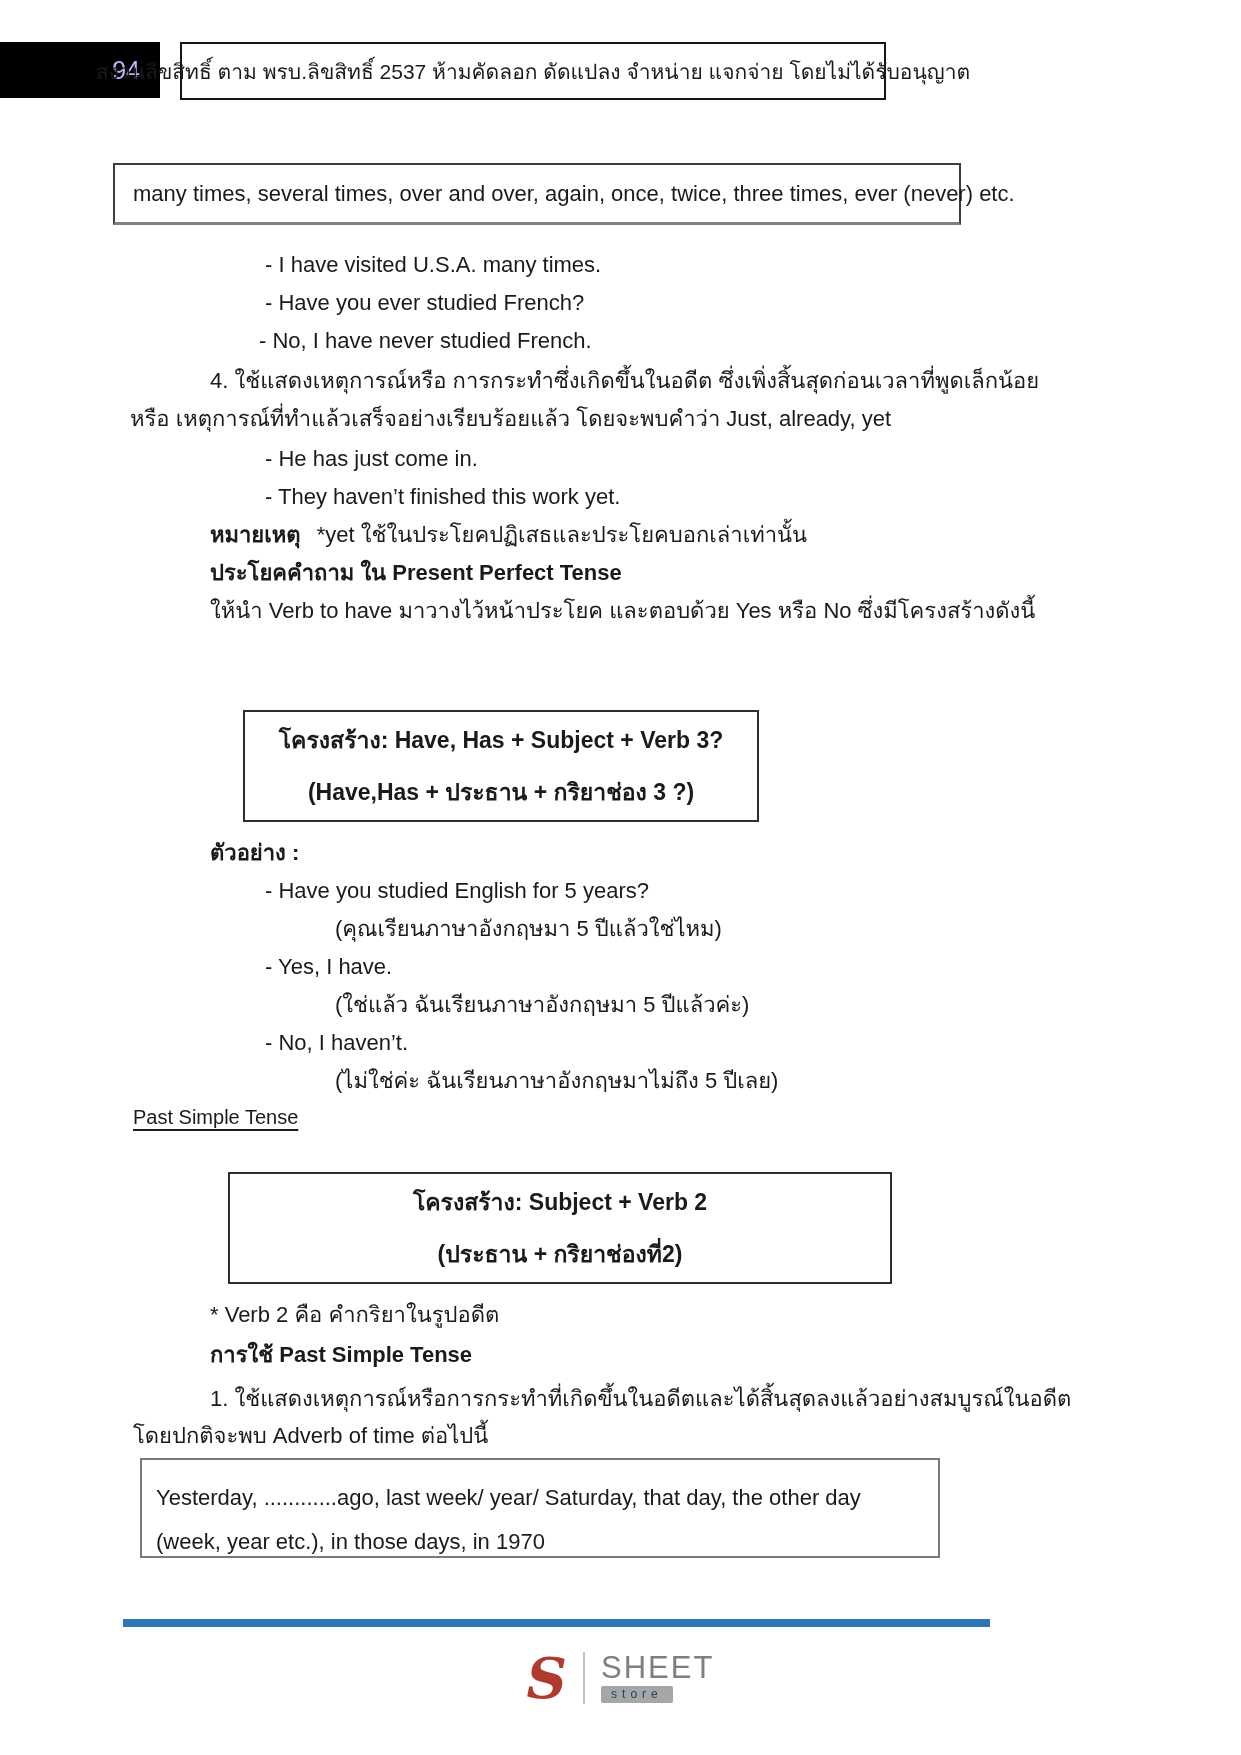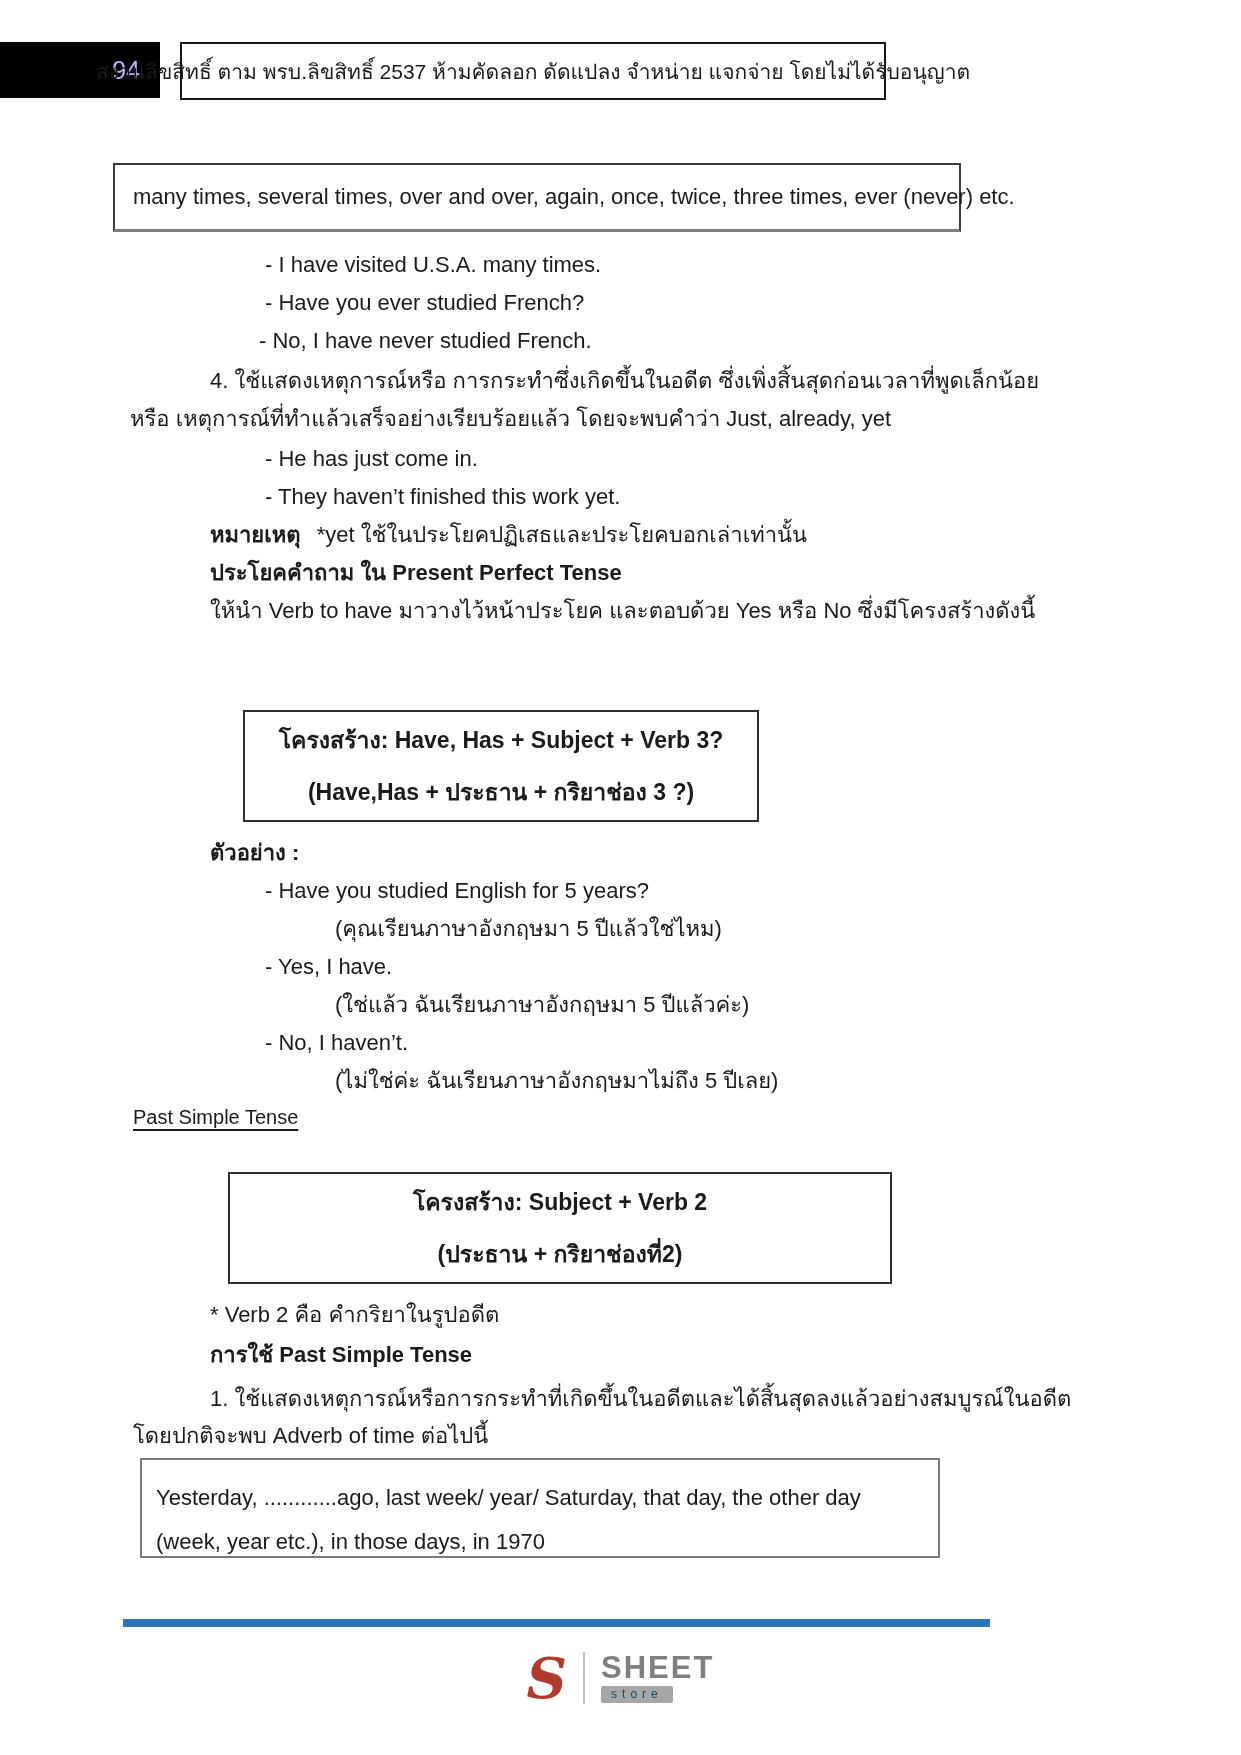--- a/index.html
+++ b/index.html
@@ -14,21 +14,21 @@
     position:absolute; left:0; top:42px; width:160px; height:56px;
     background:#000; color:#c4b5fd; display:flex; align-items:center;
     justify-content:flex-end; padding-right:20px; font-size:25px;
   }
   .copyright-box {
     position:absolute; left:180px; top:42px; width:706px; height:58px;
     border:2px solid #161616; display:flex; align-items:center;
     justify-content:center; font-size:21px; white-space:nowrap;
   }
   .adverb-box1 {
-    position:absolute; left:113px; top:163px; width:848px; height:69px;
+    position:absolute; left:113px; top:163px; width:848px; height:62px;
     border-top:2px solid #3c3c3c; border-left:2px solid #3c3c3c;
     border-right:2px solid #3c3c3c; border-bottom:3px solid #7f7f7f;
     display:flex; align-items:center; padding-left:18px;
     font-size:22px; white-space:nowrap;
   }
   .line {
     position:absolute; font-size:22px; white-space:nowrap; line-height:30px;
   }
   .bold { font-weight:bold; }
   .struct-box {
@@ -57,21 +57,21 @@
     position:absolute; left:0; top:1638px; width:1241px; height:80px;
     display:flex; align-items:center; justify-content:center; gap:16px;
   }
   .logo-s {
     font-family:"DejaVu Serif","Liberation Serif",serif;
     font-weight:bold; font-style:italic; font-size:56px; line-height:56px;
   }
   .logo-divider { width:2px; height:52px; background:#bfbfbf; }
   .logo-textcol { display:flex; flex-direction:column; align-items:flex-start; gap:3px; }
   .logo-sheet {
-    font-size:31px; font-weight:bold; color:#7f7f7f; letter-spacing:2px; line-height:30px;
+    font-size:31px; font-weight:normal; color:#7f7f7f; letter-spacing:2px; line-height:30px;
   }
   .logo-store {
     background:#a6a6a6; color:#0c4a6e; font-size:12px; letter-spacing:5px;
     padding:1px 10px 2px 10px; border-radius:2px;
   }
 </style>
 </head>
 <body>
 
 <div class="page">

